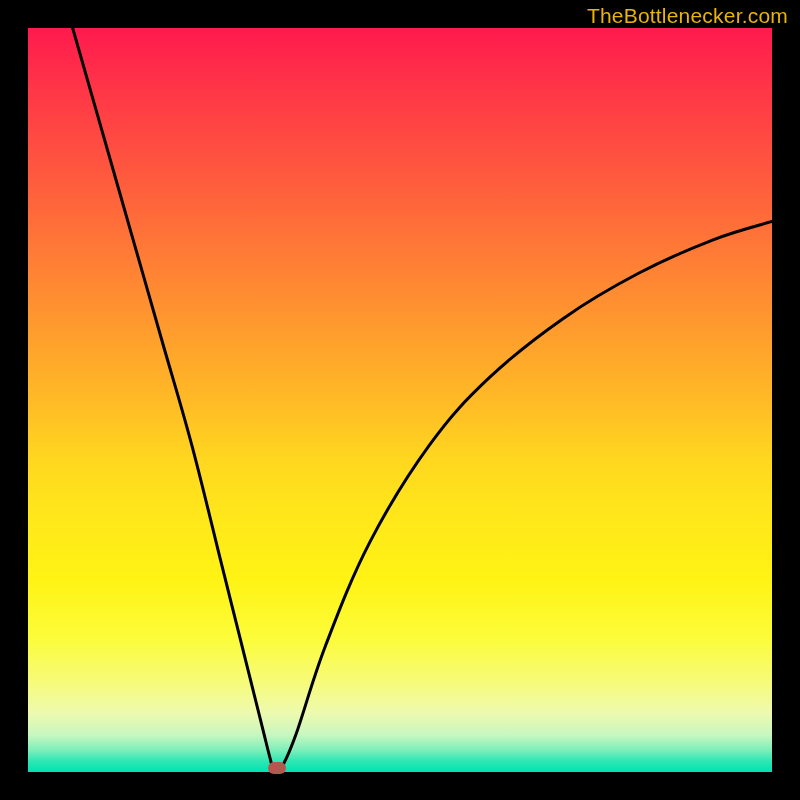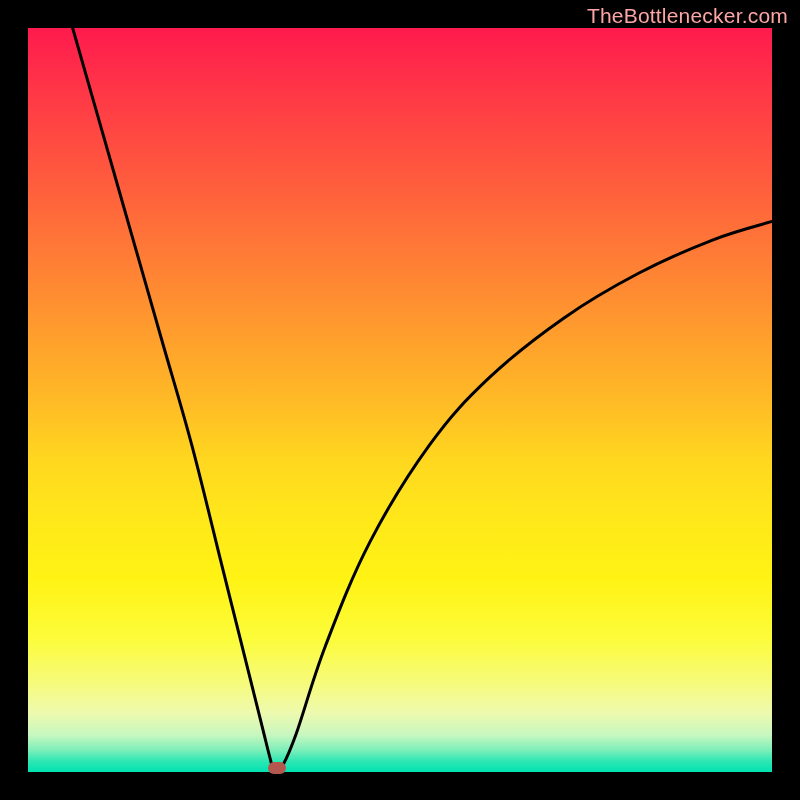--- a/index.html
+++ b/index.html
@@ -42,21 +42,21 @@
       #c8f7c0 95%,
       #7fefba 97%,
       #2fe7b3 98.5%,
       #00e2b0 100%
     );
   }
   .watermark {
     position: absolute;
     top: 4px;
     right: 12px;
-    color: #fca5a5;
+    color: #eab308;
     font-size: 21px;
     font-weight: 500;
     letter-spacing: 0.2px;
   }
   svg.curve {
     position: absolute;
     left: 0;
     top: 0;
     width: 744px;
     height: 744px;

